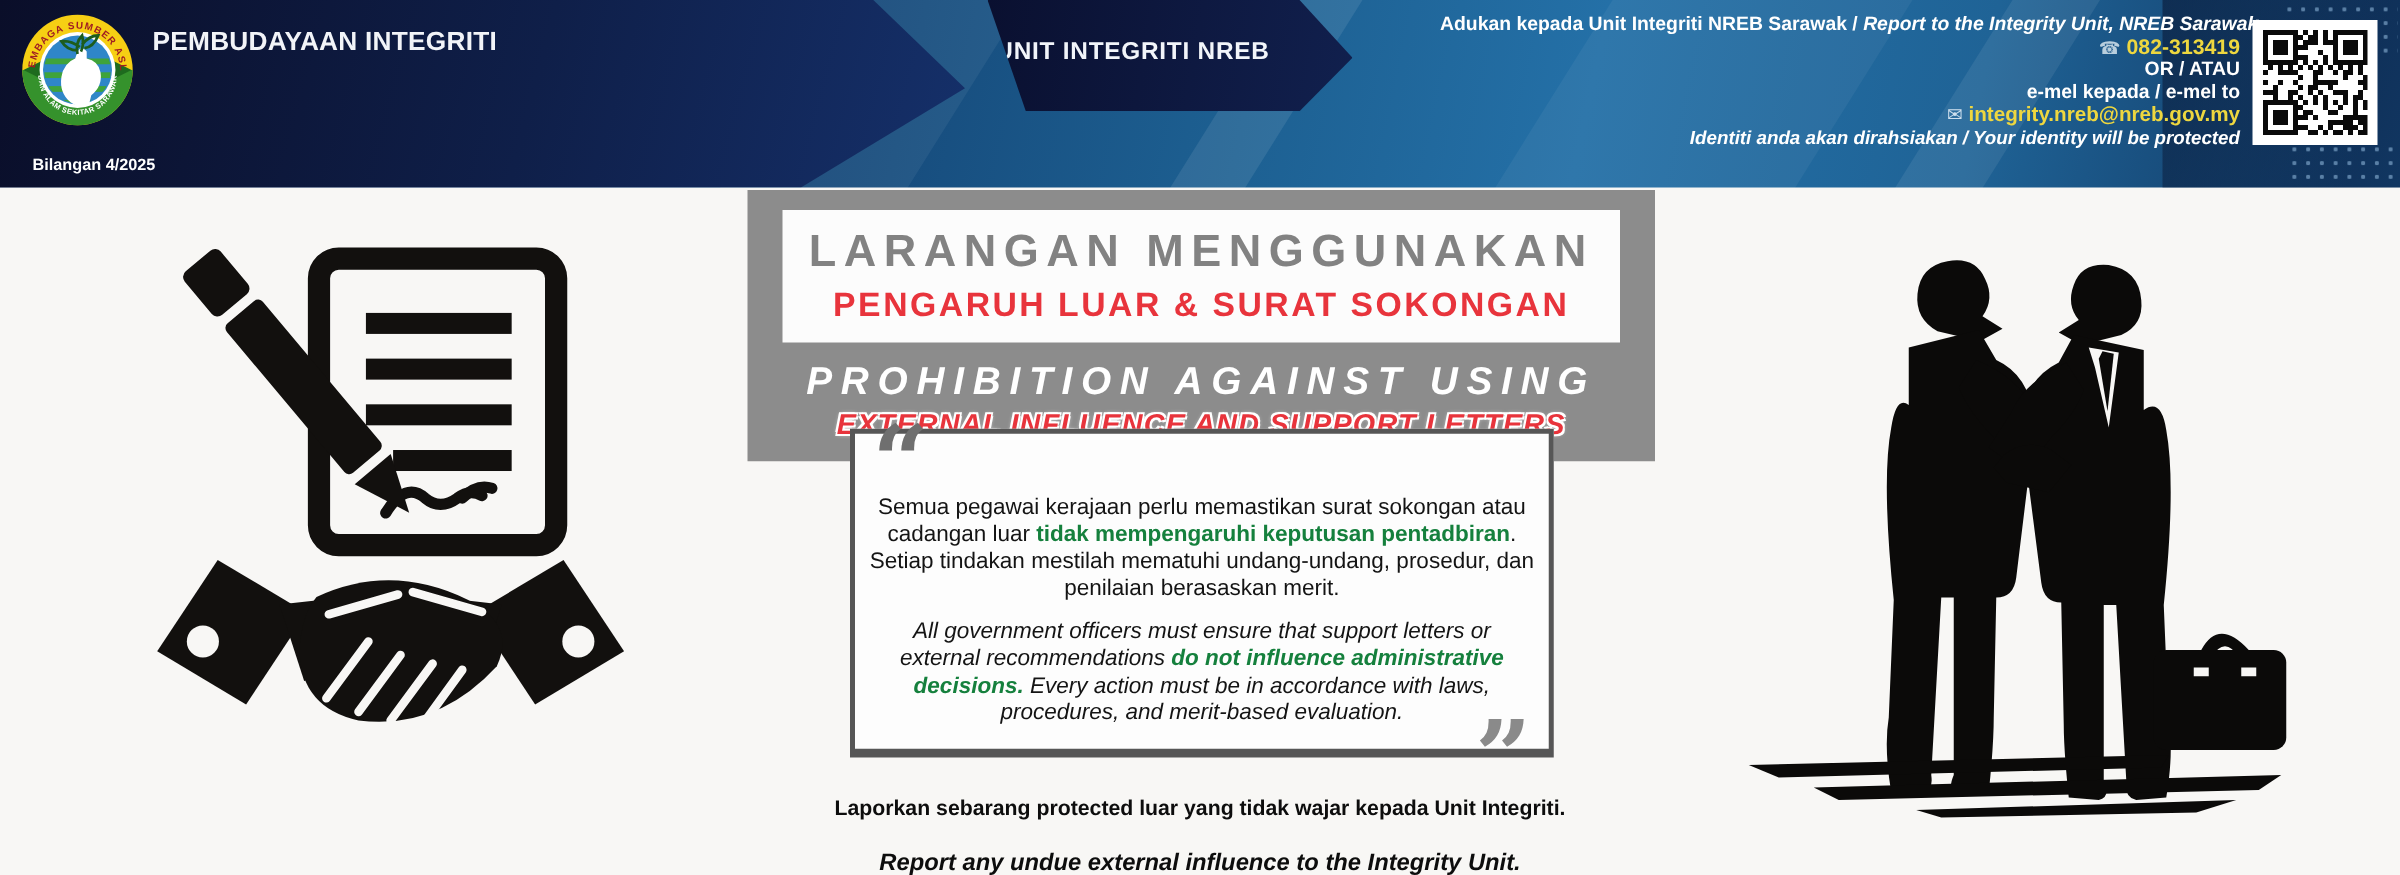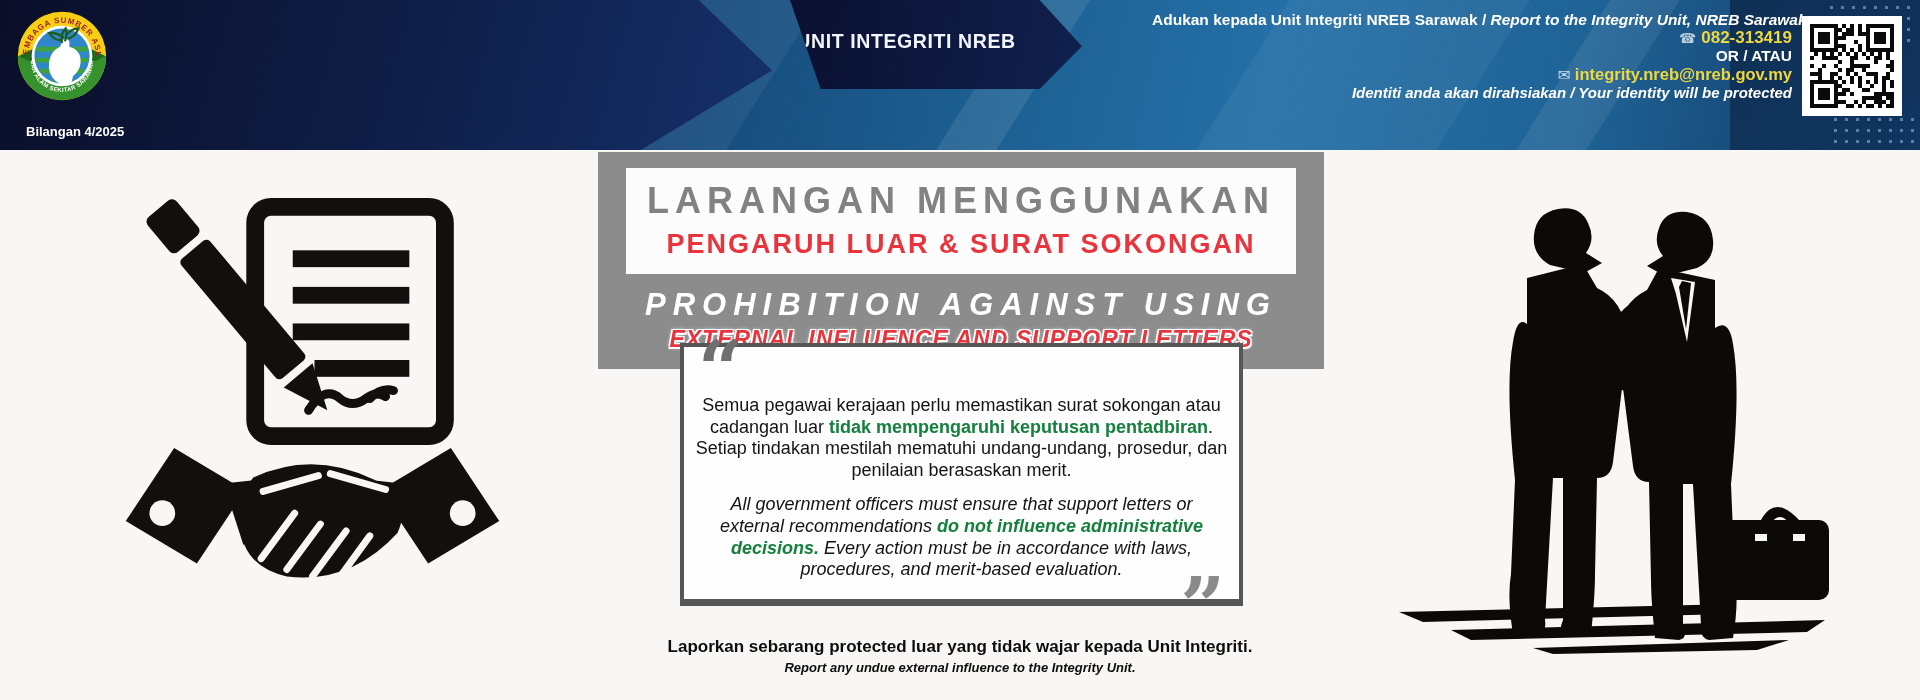--- a/index.html
+++ b/index.html
@@ -60,21 +60,21 @@
     border:4px solid #565656; border-bottom-width:7px; }
   .q-open  { position:absolute; left:14px; top:-16px;  font-family:"DejaVu Serif",serif; font-weight:bold; font-size:78px; color:#6f6f6f; line-height:1; }
   .q-close { position:absolute; right:14px; bottom:-46px; font-family:"DejaVu Serif",serif; font-weight:bold; font-size:78px; color:#8a8a8a; line-height:1; }
   .quote-my { margin:48px auto 0; width:535px; text-align:center; font-size:18px; line-height:1.2; color:#141414; }
   .quote-en { margin:13px auto 12px; width:528px; text-align:center; font-size:18px; line-height:1.2; color:#141414; font-style:italic; }
   .seg-red { color:#15803d; font-weight:bold; }
 
   
   .footer-cta { position:absolute; left:0; top:636px; width:1920px; text-align:center; color:#0d0d0d; }
   .footer-cta .f1 { font-weight:bold; font-size:17px; line-height:21px; }
-  .footer-cta .f2 { font-weight:bold; font-style:italic; font-size:13px; line-height:21px; }
+  .footer-cta .f2 { font-weight:bold; font-style:italic; font-size:19px; line-height:21px;margin-top:23px; }
 
   
   .illu-left  { position:absolute; left:105px;  top:195px; width:415px; height:415px; }
   .illu-right { position:absolute; left:1385px; top:160px; width:460px; height:500px; }
 </style>
 </head>
 <body>
 
 <div id="poster">
 
@@ -115,31 +115,33 @@
         <text font-size="8.6" font-weight="bold" fill="#a01d23" letter-spacing="1">
           <textPath href="#arcTop" startOffset="50%" text-anchor="middle">LEMBAGA SUMBER ASLI</textPath>
         </text>
         <text font-size="6.4" font-weight="bold" fill="#ffffff" letter-spacing=".4">
           <textPath href="#arcBot" startOffset="50%" text-anchor="middle">DAN ALAM SEKITAR SARAWAK</textPath>
         </text>
       </svg>
     </div>
 
     <div class="org-block">
+      <div>PEMBUDAYAAN INTEGRITI</div>
     </div>
     <div class="issue-label">Bilangan 4/2025</div>
 
     <div class="band-center">
       <span class="unit-title">UNIT INTEGRITI NREB</span>
     </div>
 
     <div class="report-block">
       <span class="rl"><span class="seg-normal">Adukan kepada Unit Integriti NREB Sarawak  /  </span><span class="seg-italic">Report to the Integrity Unit, NREB Sarawak</span></span>
       <span class="rl phone-line"><span class="phone-glyph">☎</span> <span>082-313419</span></span>
       <span class="rl">OR / ATAU</span>
+      <span class="rl">e-mel kepada / e-mel to</span>
       <span class="rl email-line"><span class="env-glyph">✉</span> <span>integrity.nreb@nreb.gov.my</span></span>
       <span class="rl confidential">Identiti anda akan dirahsiakan / Your identity will be protected</span>
     </div>
 
     <div class="qr-box" id="qr"><svg width="84" height="84" viewBox="0 0 84 84" fill="#0a0a0a" shape-rendering="crispEdges">
           <rect x="0" y="0" width="4" height="4"></rect>
           <rect x="4" y="0" width="4" height="4"></rect>
           <rect x="8" y="0" width="4" height="4"></rect>
           <rect x="12" y="0" width="4" height="4"></rect>
           <rect x="16" y="0" width="4" height="4"></rect>

